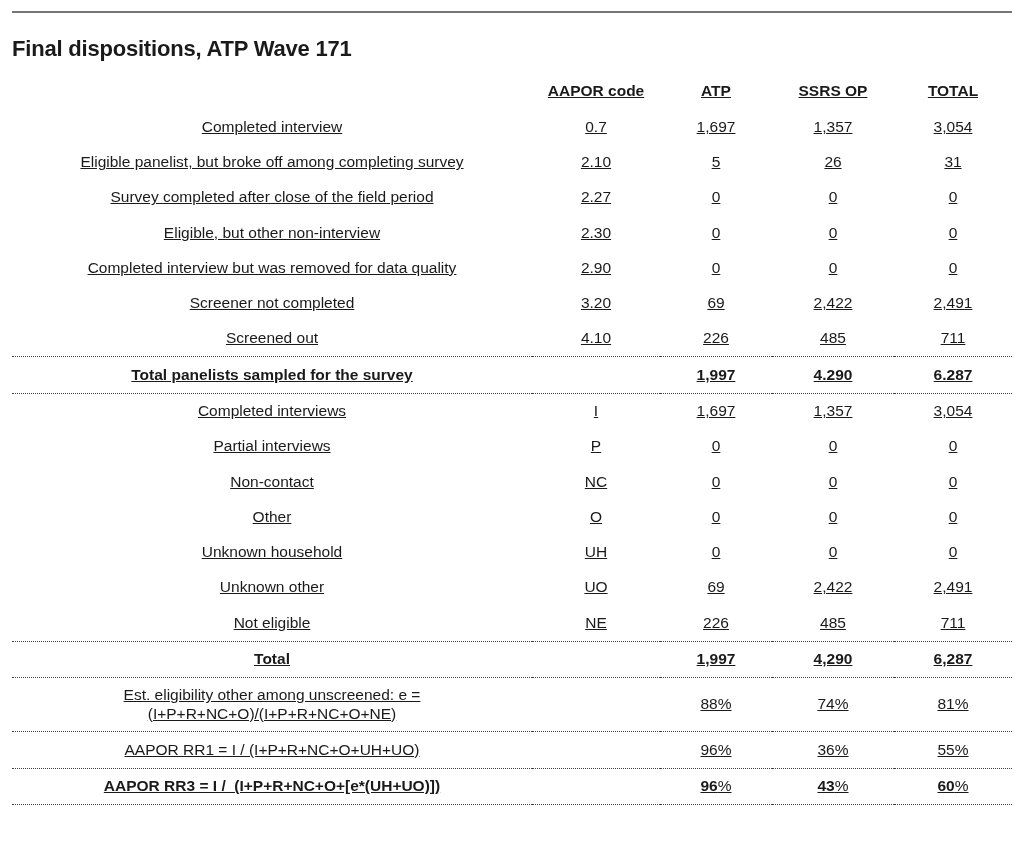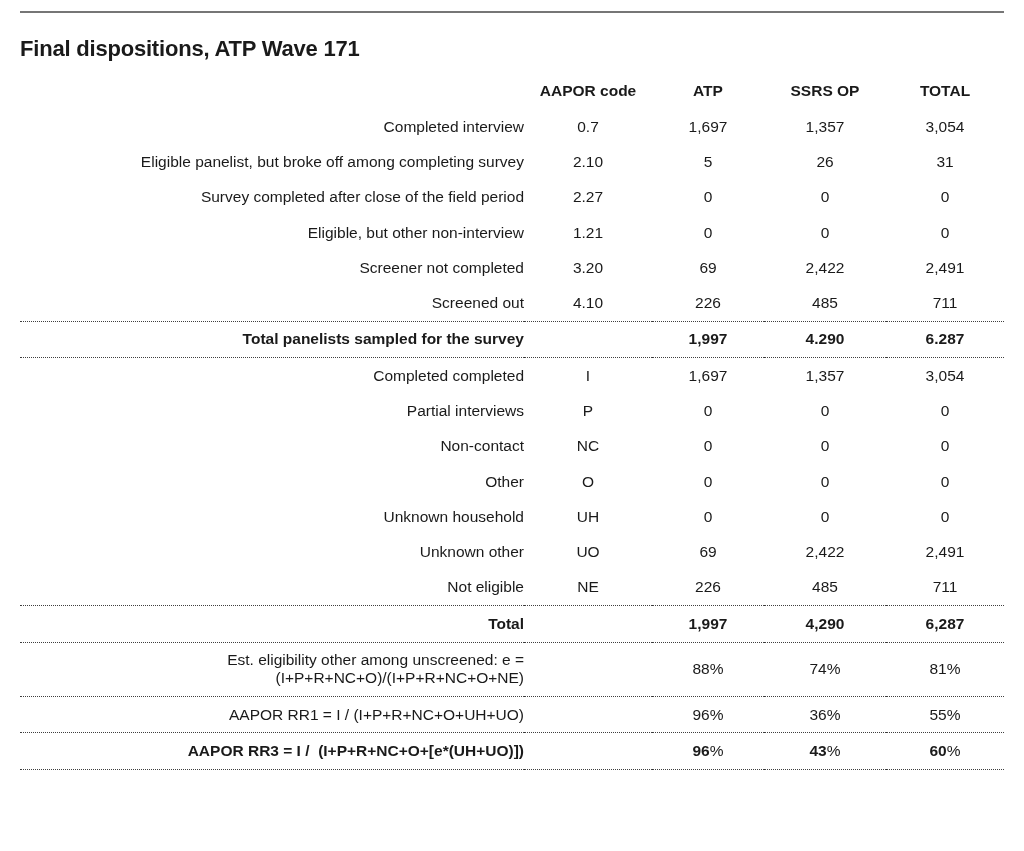--- a/index.html
+++ b/index.html
@@ -6,43 +6,44 @@
     --text:#1a1a1a;
     --rule:#767676;
     --dotted:#3f3f3f;
   }
   html,body{margin:0;padding:0;}
   body{
     width:1024px;height:851px;overflow:hidden;
     background:#ffffff;color:var(--text);
     font-family:"Liberation Sans","DejaVu Sans",sans-serif;
   }
-  .page{padding:0 20px;}
+  .page{padding:0 12px;}
   .top-rule{border-top:2px solid var(--rule);margin-top:11px;}
   h1.title{
     font-size:22px;font-weight:bold;letter-spacing:-0.2px;
     margin:23px 0 0 0;color:var(--text);
   }
   table.disp{
     width:100%;border-collapse:collapse;margin-top:20px;
     table-layout:fixed;
+    text-decoration:underline;
   }
   col.c-label{width:auto;}
   col.c-code{width:128px;}
   col.c-atp{width:112px;}
   col.c-ssrs{width:122px;}
   col.c-total{width:118px;}
   th,td{
     font-size:15.5px;line-height:1.18;vertical-align:middle;
     text-align:center;color:var(--text);
   }
   thead th{font-weight:bold;padding:0 0 9px 0;}
   thead th.label-col{text-align:left;}
   tbody td{padding:8.5px 0;}
-  td.label{text-align:right;white-space:pre-wrap;}
+  td.label{text-align:center;white-space:pre-wrap;}
   tr.bold td{font-weight:bold;}
   tr.bold .pct{font-weight:normal;}
   tr.rule-above td{border-top:1px dotted var(--dotted);}
   tr.rule-below td{border-bottom:1px dotted var(--dotted);}
 </style>
 </head>
 <body>
 
 <div class="page">
   <div class="top-rule"></div>
@@ -83,21 +84,28 @@
         </tr>
         <tr>
           <td class="label">Survey completed after close of the field period</td>
           <td>2.27</td>
           <td>0</td>
           <td>0</td>
           <td>0</td>
         </tr>
         <tr>
           <td class="label">Eligible, but other non-interview</td>
-          <td>1.21</td>
+          <td>2.30</td>
+          <td>0</td>
+          <td>0</td>
+          <td>0</td>
+        </tr>
+        <tr>
+          <td class="label">Completed interview but was removed for data quality</td>
+          <td>2.90</td>
           <td>0</td>
           <td>0</td>
           <td>0</td>
         </tr>
         <tr>
           <td class="label">Screener not completed</td>
           <td>3.20</td>
           <td>69</td>
           <td>2,422</td>
           <td>2,491</td>
@@ -110,21 +118,21 @@
           <td>711</td>
         </tr>
         <tr class="bold rule-above rule-below">
           <td class="label">Total panelists sampled for the survey</td>
           <td></td>
           <td>1,997</td>
           <td>4.290</td>
           <td>6.287</td>
         </tr>
         <tr>
-          <td class="label">Completed completed</td>
+          <td class="label">Completed interviews</td>
           <td>I</td>
           <td>1,697</td>
           <td>1,357</td>
           <td>3,054</td>
         </tr>
         <tr>
           <td class="label">Partial interviews</td>
           <td>P</td>
           <td>0</td>
           <td>0</td>

